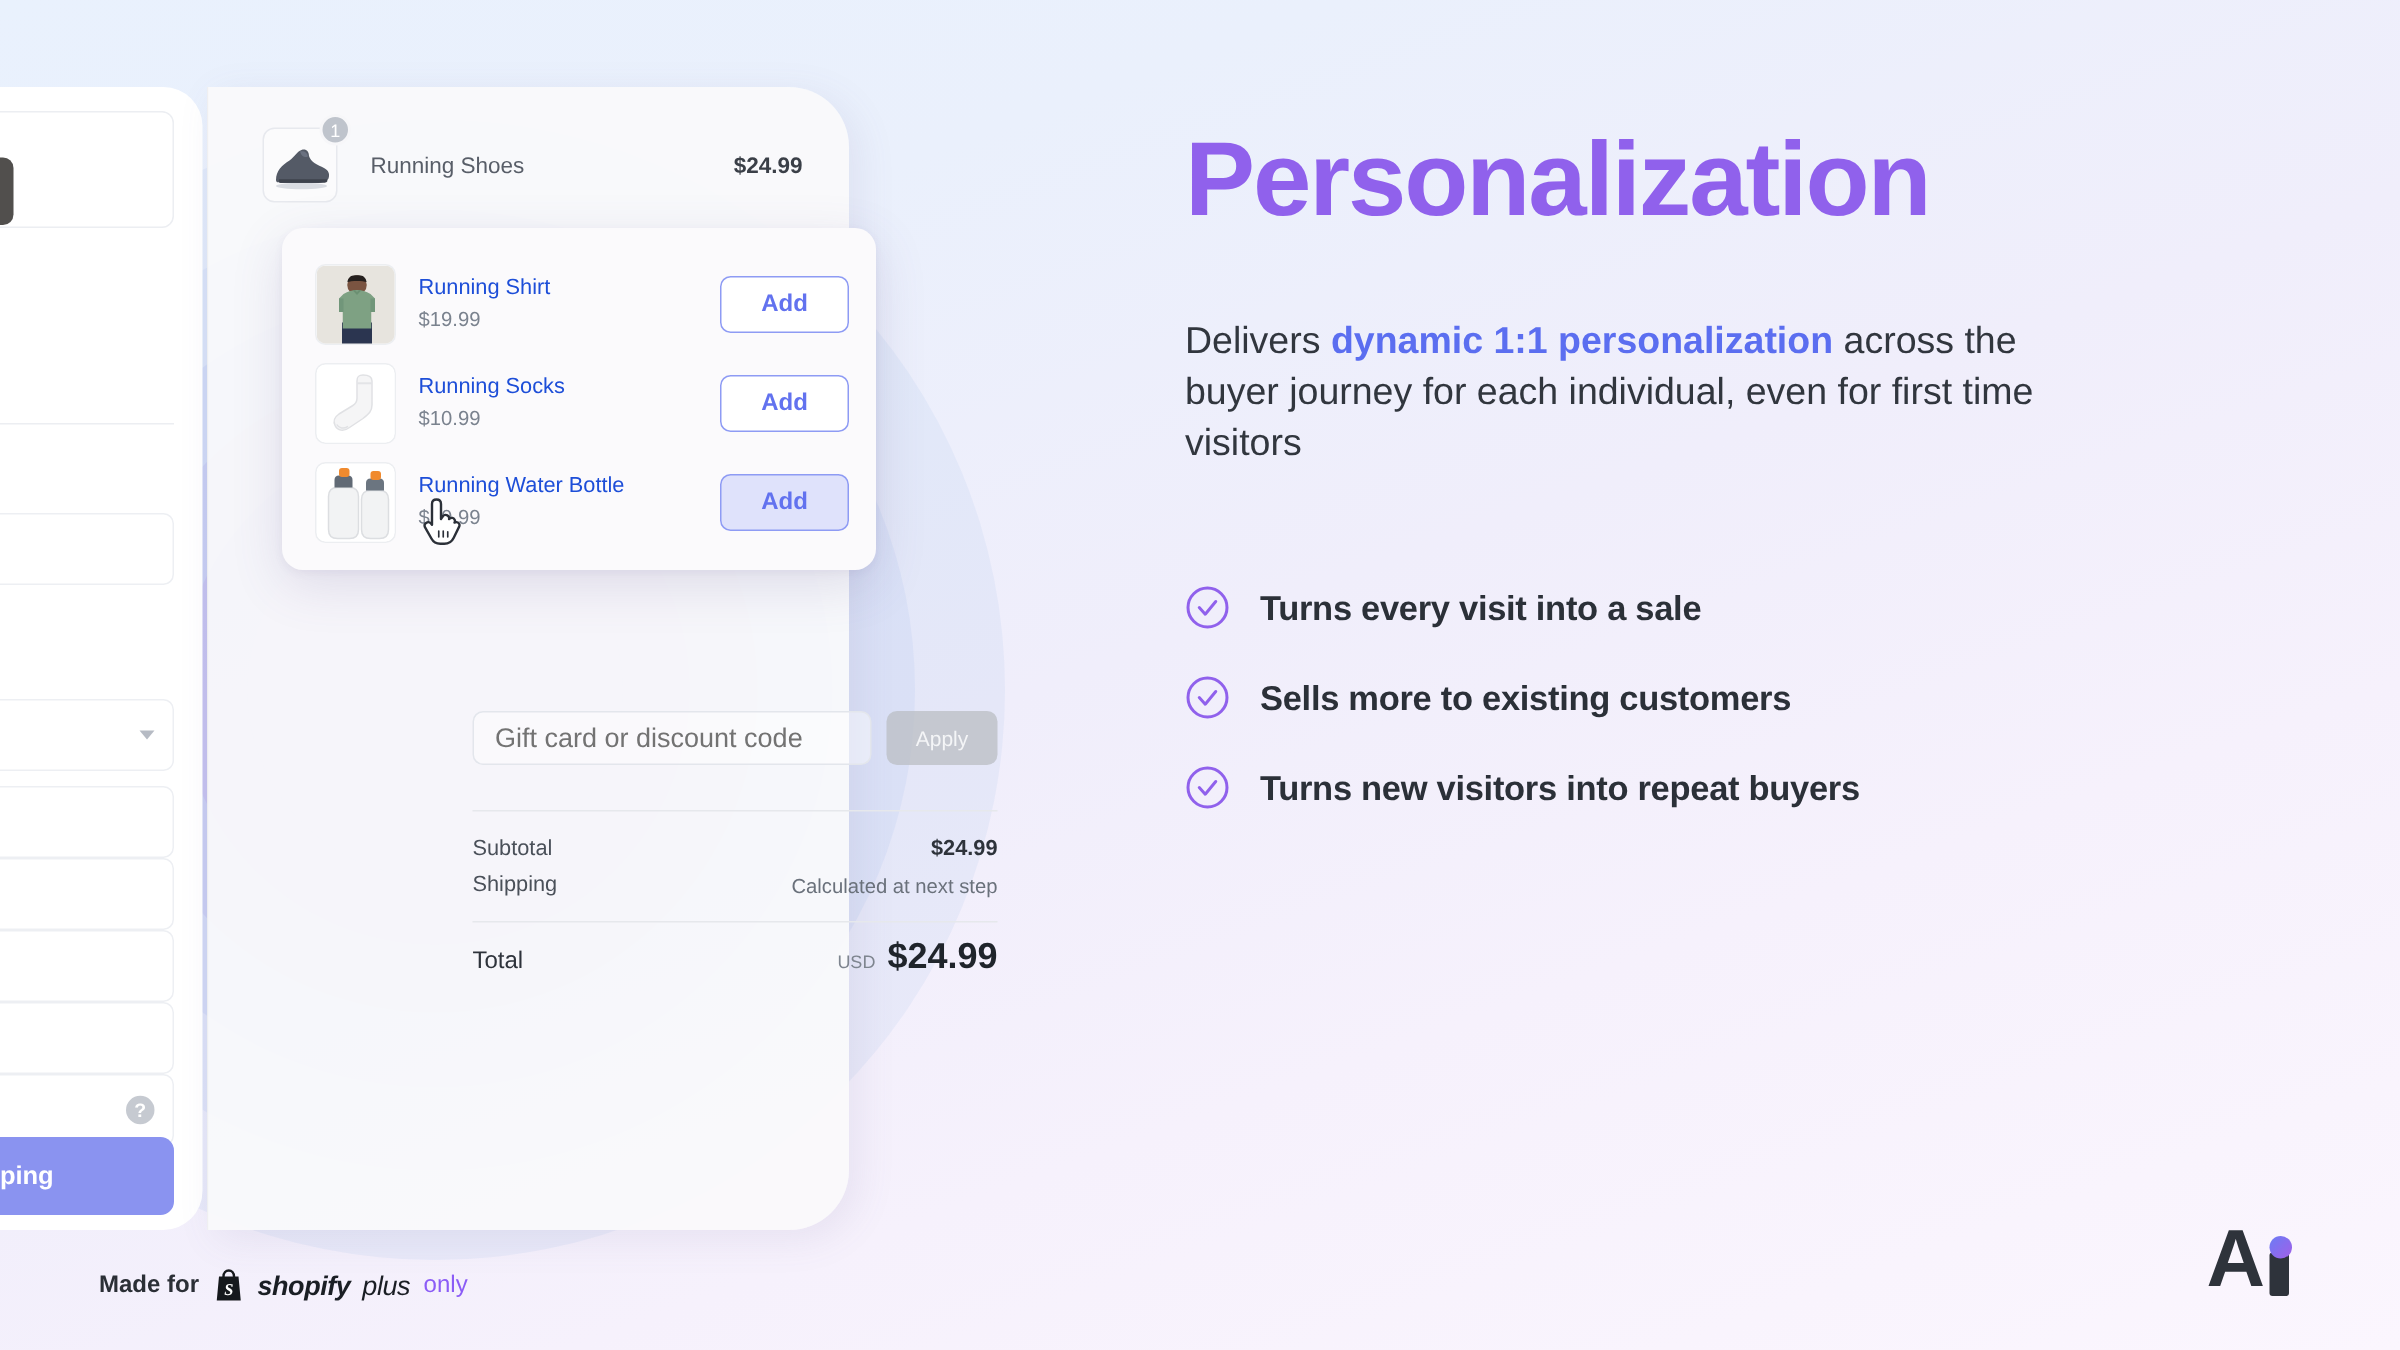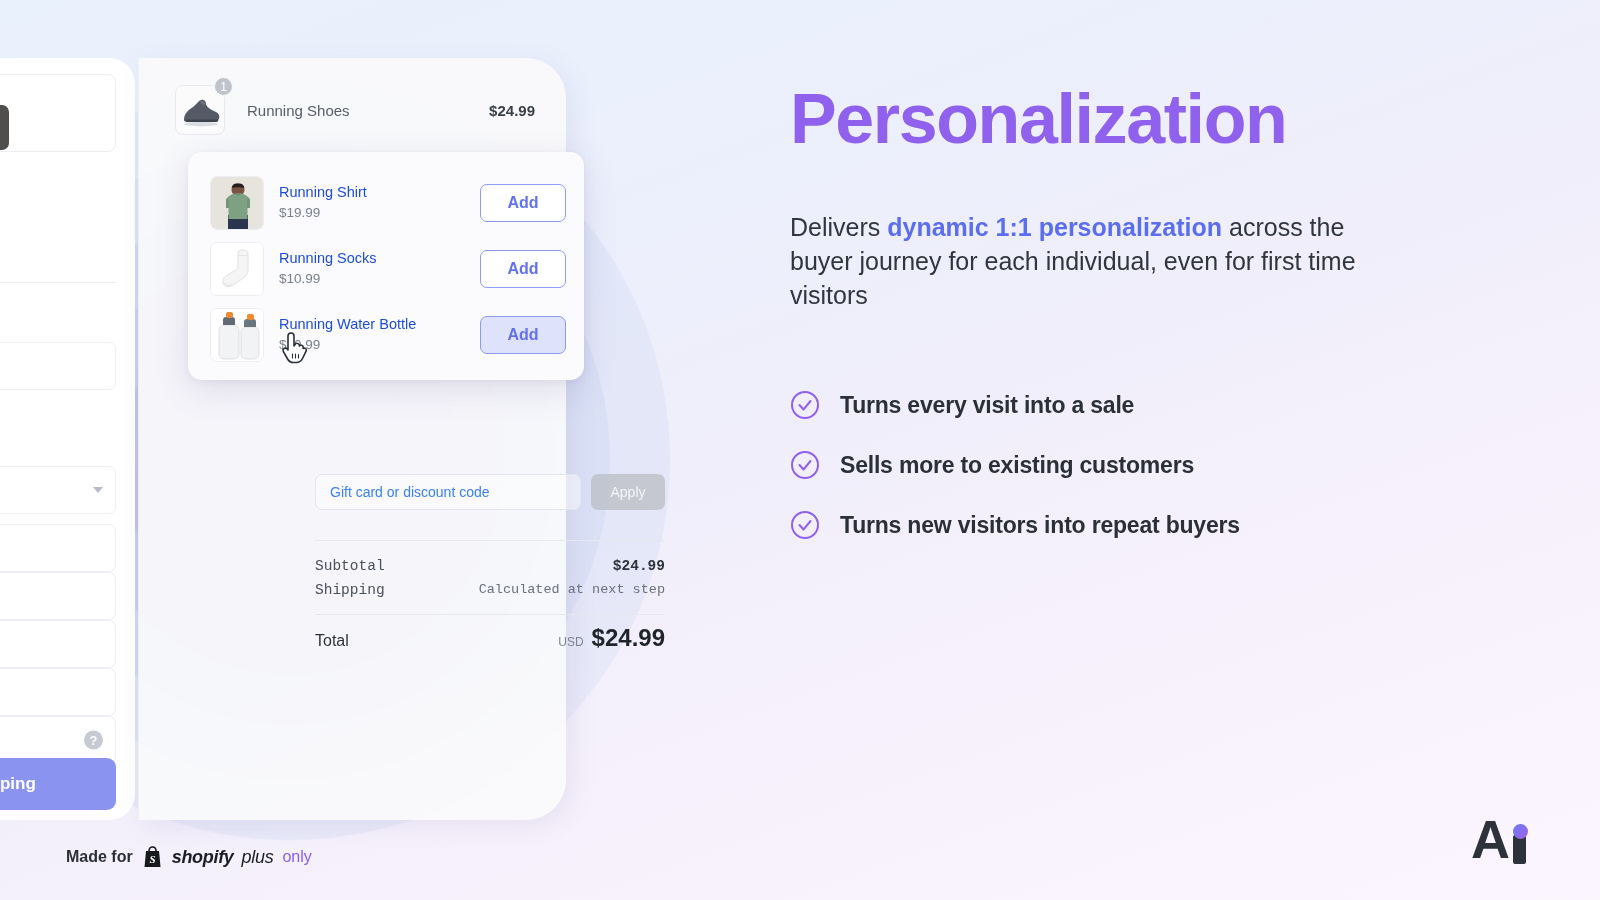--- a/index.html
+++ b/index.html
@@ -85,26 +85,26 @@
   .rprice { font-size:13.5px; color:#7a828e; line-height:1.5; }
   .addbtn { margin-left:auto; width:86px; height:38px; border:1.6px solid #8e9bf4;
             border-radius:7px; background:#fff; color:#6272ef; font-size:16px;
             font-weight:600; display:flex; align-items:center; justify-content:center; }
   .addbtn.active { background:#dfe2fb; }
   .cursor { position:absolute; left:70px; top:26px; width:28px; height:34px; }
 
   
   .discount { position:absolute; left:176px; top:416px; width:350px; height:36px; display:flex; gap:10px; }
   .discinput { flex:1; border:1px solid #e3e6ec; border-radius:7px; background:rgba(255,255,255,.45);
-               display:flex; align-items:center; padding:0 14px; font-size:14px; color:#3b82f6; }
+               display:flex; align-items:center; padding:0 14px; font-size:18px; color:#737373; }
   .applybtn { width:74px; border-radius:7px; background:rgba(186,189,195,.75);
               color:#f4f5f7; font-size:14px; display:flex; align-items:center; justify-content:center; }
   .hr { position:absolute; left:176px; width:350px; height:1px; background:#e6e8ec; }
-  .totrow { position:absolute; left:176px; width:350px; display:flex; align-items:flex-start;
-            font-size:14.5px; color:#4a5059;font-family:Liberation Mono, monospace; }
+  .totrow { position:absolute; left:176px; width:350px; display:flex; align-items:center;
+            font-size:14.5px; color:#4a5059; }
   .totrow .val { margin-left:auto; }
   .totrow.sub .val { font-weight:700; color:#2e333b; }
   .totrow.ship .val { color:#6a717b; font-size:13.5px; }
   .grand { position:absolute; left:176px; top:566px; width:350px; display:flex; align-items:baseline; }
   .grand .lbl { font-size:16px; color:#2e333b; }
   .grand .usd { margin-left:auto; font-size:12px; color:#7e858f; margin-right:8px; }
   .grand .amt { font-size:24px; font-weight:700; color:#1f242b; }
 
   
   .madefor { position:absolute; left:66px; top:846px; display:flex; align-items:center; gap:9px; }

